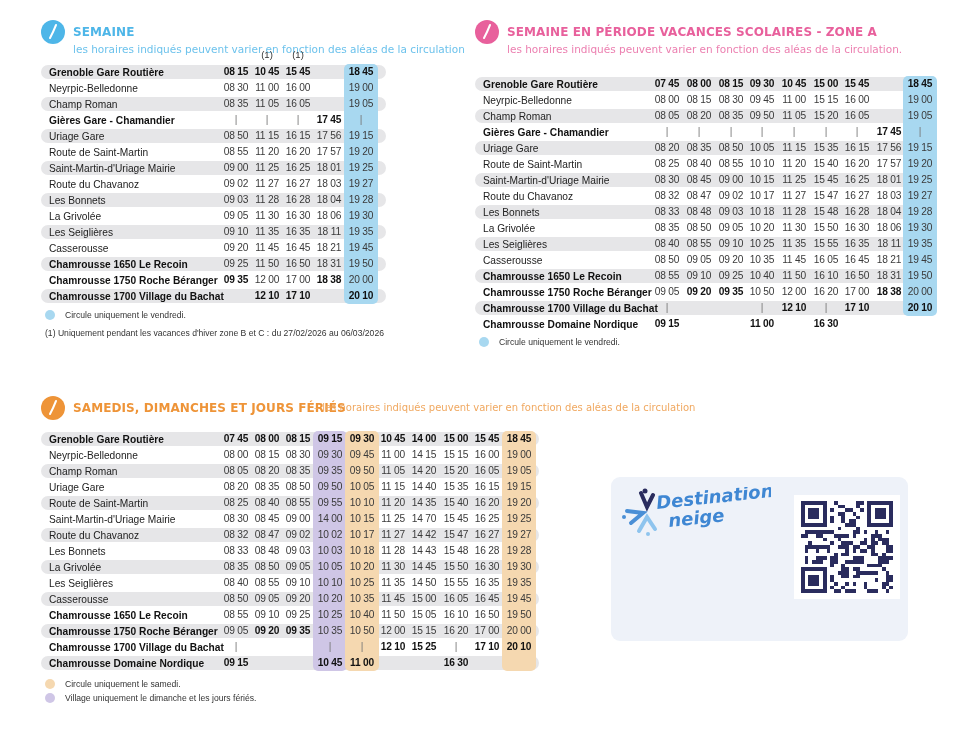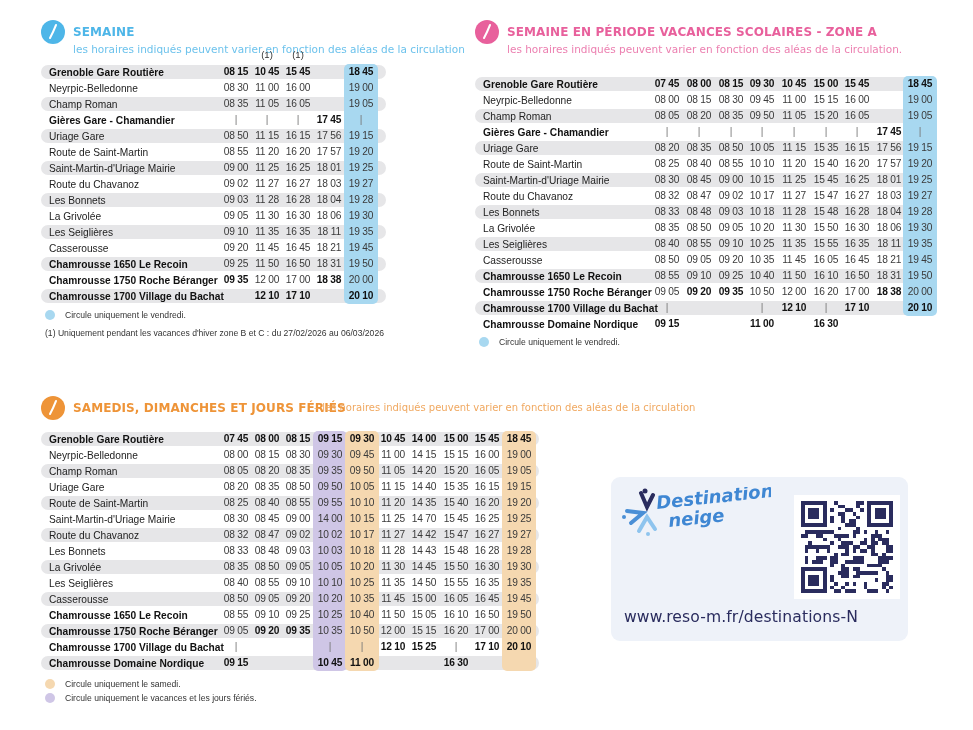--- a/index.html
+++ b/index.html
@@ -585,41 +585,40 @@
         <span class="cell b" style="left: 400px; width: 30px;">16 30</span>
       </div>
     </div>
   <div id="notes-weekend" style="margin-top:6px;">
       <div class="notes-row">
         <span class="dot" style="background: rgb(245, 216, 176);"></span>
         <span>Circule uniquement le samedi.</span>
       </div>
       <div class="notes-row">
         <span class="dot" style="background: rgb(207, 198, 230);"></span>
-        <span>Circule uniquement le vacances et les jours fériés.</span>
+        <span>Village uniquement le dimanche et les jours fériés.</span>
       </div>
     </div>
 </div>
 
 <div class="promo">
   <div class="logo">
     <svg viewBox="0 0 150 50" width="150" height="50">
       <g>
         <path d="M20 6 L26 20 L32 8" stroke="#2a2c5e" stroke-width="4" fill="none" stroke-linecap="round"></path>
         <circle cx="24" cy="4" r="2.5" fill="#2a2c5e"></circle>
         <path d="M6 24 L22 26 L10 36" stroke="#4a8fd6" stroke-width="4" fill="none" stroke-linecap="round"></path>
         <circle cx="3" cy="30" r="2" fill="#4a8fd6"></circle>
         <path d="M18 44 L26 30 L34 42" stroke="#8ec4ee" stroke-width="4" fill="none" stroke-linecap="round"></path>
         <circle cx="27" cy="47" r="2" fill="#8ec4ee"></circle>
       </g>
       <text x="36" y="22" font-family="DejaVu Sans, sans-serif" font-style="italic" font-weight="bold" font-size="18" fill="#3f87d3" transform="rotate(-6 36 22)">Destinations</text>
       <text x="48" y="40" font-family="DejaVu Sans, sans-serif" font-style="italic" font-weight="bold" font-size="18" fill="#3f87d3" transform="rotate(-6 48 40)">neige</text>
     </svg>
   </div>
-  <div class="url">www.reso-m.fr/destinations-N</div>
   <div class="qr">
     <svg id="qr-svg" viewBox="0 0 25 25" shape-rendering="crispEdges">
         <rect width="25" height="25" fill="#fff"></rect>
         <rect x="9" y="0" width="1" height="1" fill="#2a2c5e"></rect>
         <rect x="15" y="0" width="1" height="1" fill="#2a2c5e"></rect>
         <rect x="16" y="0" width="1" height="1" fill="#2a2c5e"></rect>
         <rect x="10" y="1" width="1" height="1" fill="#2a2c5e"></rect>
         <rect x="11" y="1" width="1" height="1" fill="#2a2c5e"></rect>
         <rect x="15" y="1" width="1" height="1" fill="#2a2c5e"></rect>
         <rect x="8" y="2" width="1" height="1" fill="#2a2c5e"></rect>

